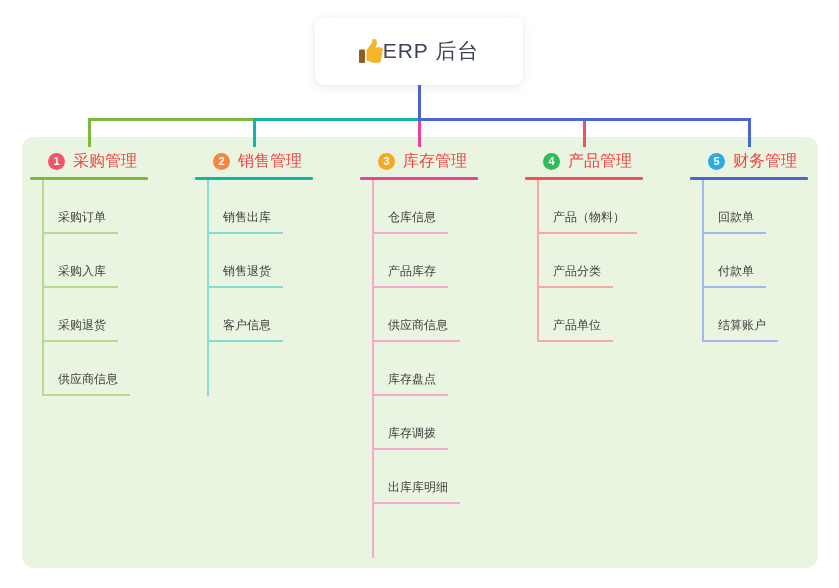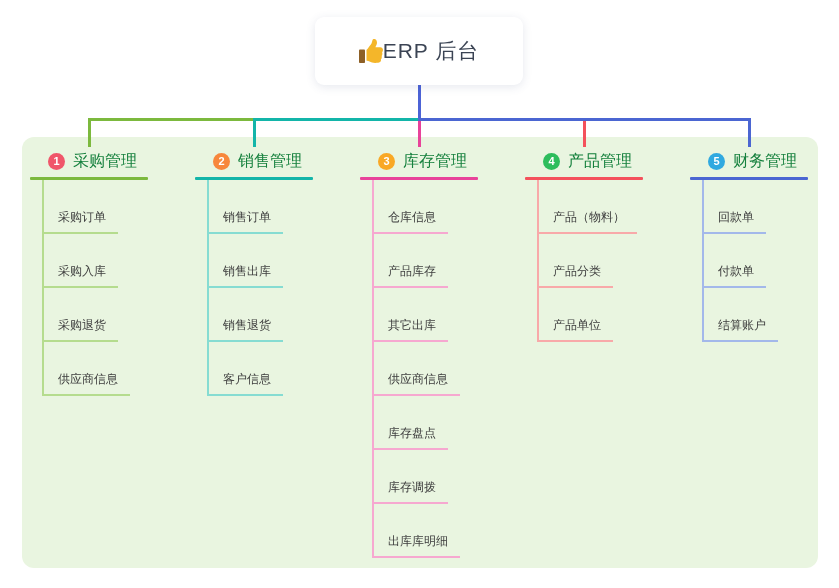--- a/index.html
+++ b/index.html
@@ -42,21 +42,21 @@
     display:flex;align-items:center;gap:8px;
     padding-left:18px;height:23px;cursor:default;
   }
   .badge{
     width:17px;height:17px;border-radius:50%;
     background:var(--badge);
     color:#fff;font-size:11px;font-weight:bold;
     display:inline-flex;align-items:center;justify-content:center;
     flex:0 0 auto;line-height:1;
   }
-  .branch-title{font-size:16px;color:#15803d;font-weight:500;white-space:nowrap;}
+  .branch-title{font-size:16px;color:#ef4444;font-weight:500;white-space:nowrap;}
   .branch-underline{
     width:118px;height:3px;background:var(--line);
     margin-top:4px;border-radius:1px;
   }
   .vline{
     position:absolute;left:12px;top:30px;width:2px;
     background:var(--light);
   }
   .items{position:absolute;left:0;top:30px;width:162px;}
   .item{position:relative;height:54px;}
@@ -121,23 +121,20 @@
   </div>
       <div class="branch" style="left: 195px; --badge: #f7873c; --line: #13b5a9; --light: #86dcd2;">
     <div class="branch-header">
       <span class="badge">2</span>
       <span class="branch-title">销售管理</span>
     </div>
     <div class="branch-underline"></div>
     <div class="vline" style="height: 216px;"></div>
     <div class="items">
           <div class="item">
-    <span class="item-label">销售订单</span>
-  </div>
-          <div class="item">
     <span class="item-label">销售出库</span>
   </div>
           <div class="item">
     <span class="item-label">销售退货</span>
   </div>
           <div class="item">
     <span class="item-label">客户信息</span>
   </div>
         </div>
   </div>
@@ -149,23 +146,20 @@
     <div class="branch-underline"></div>
     <div class="vline" style="height: 378px;"></div>
     <div class="items">
           <div class="item">
     <span class="item-label">仓库信息</span>
   </div>
           <div class="item">
     <span class="item-label">产品库存</span>
   </div>
           <div class="item">
-    <span class="item-label">其它出库</span>
-  </div>
-          <div class="item">
     <span class="item-label">供应商信息</span>
   </div>
           <div class="item">
     <span class="item-label">库存盘点</span>
   </div>
           <div class="item">
     <span class="item-label">库存调拨</span>
   </div>
           <div class="item">
     <span class="item-label">出库库明细</span>

